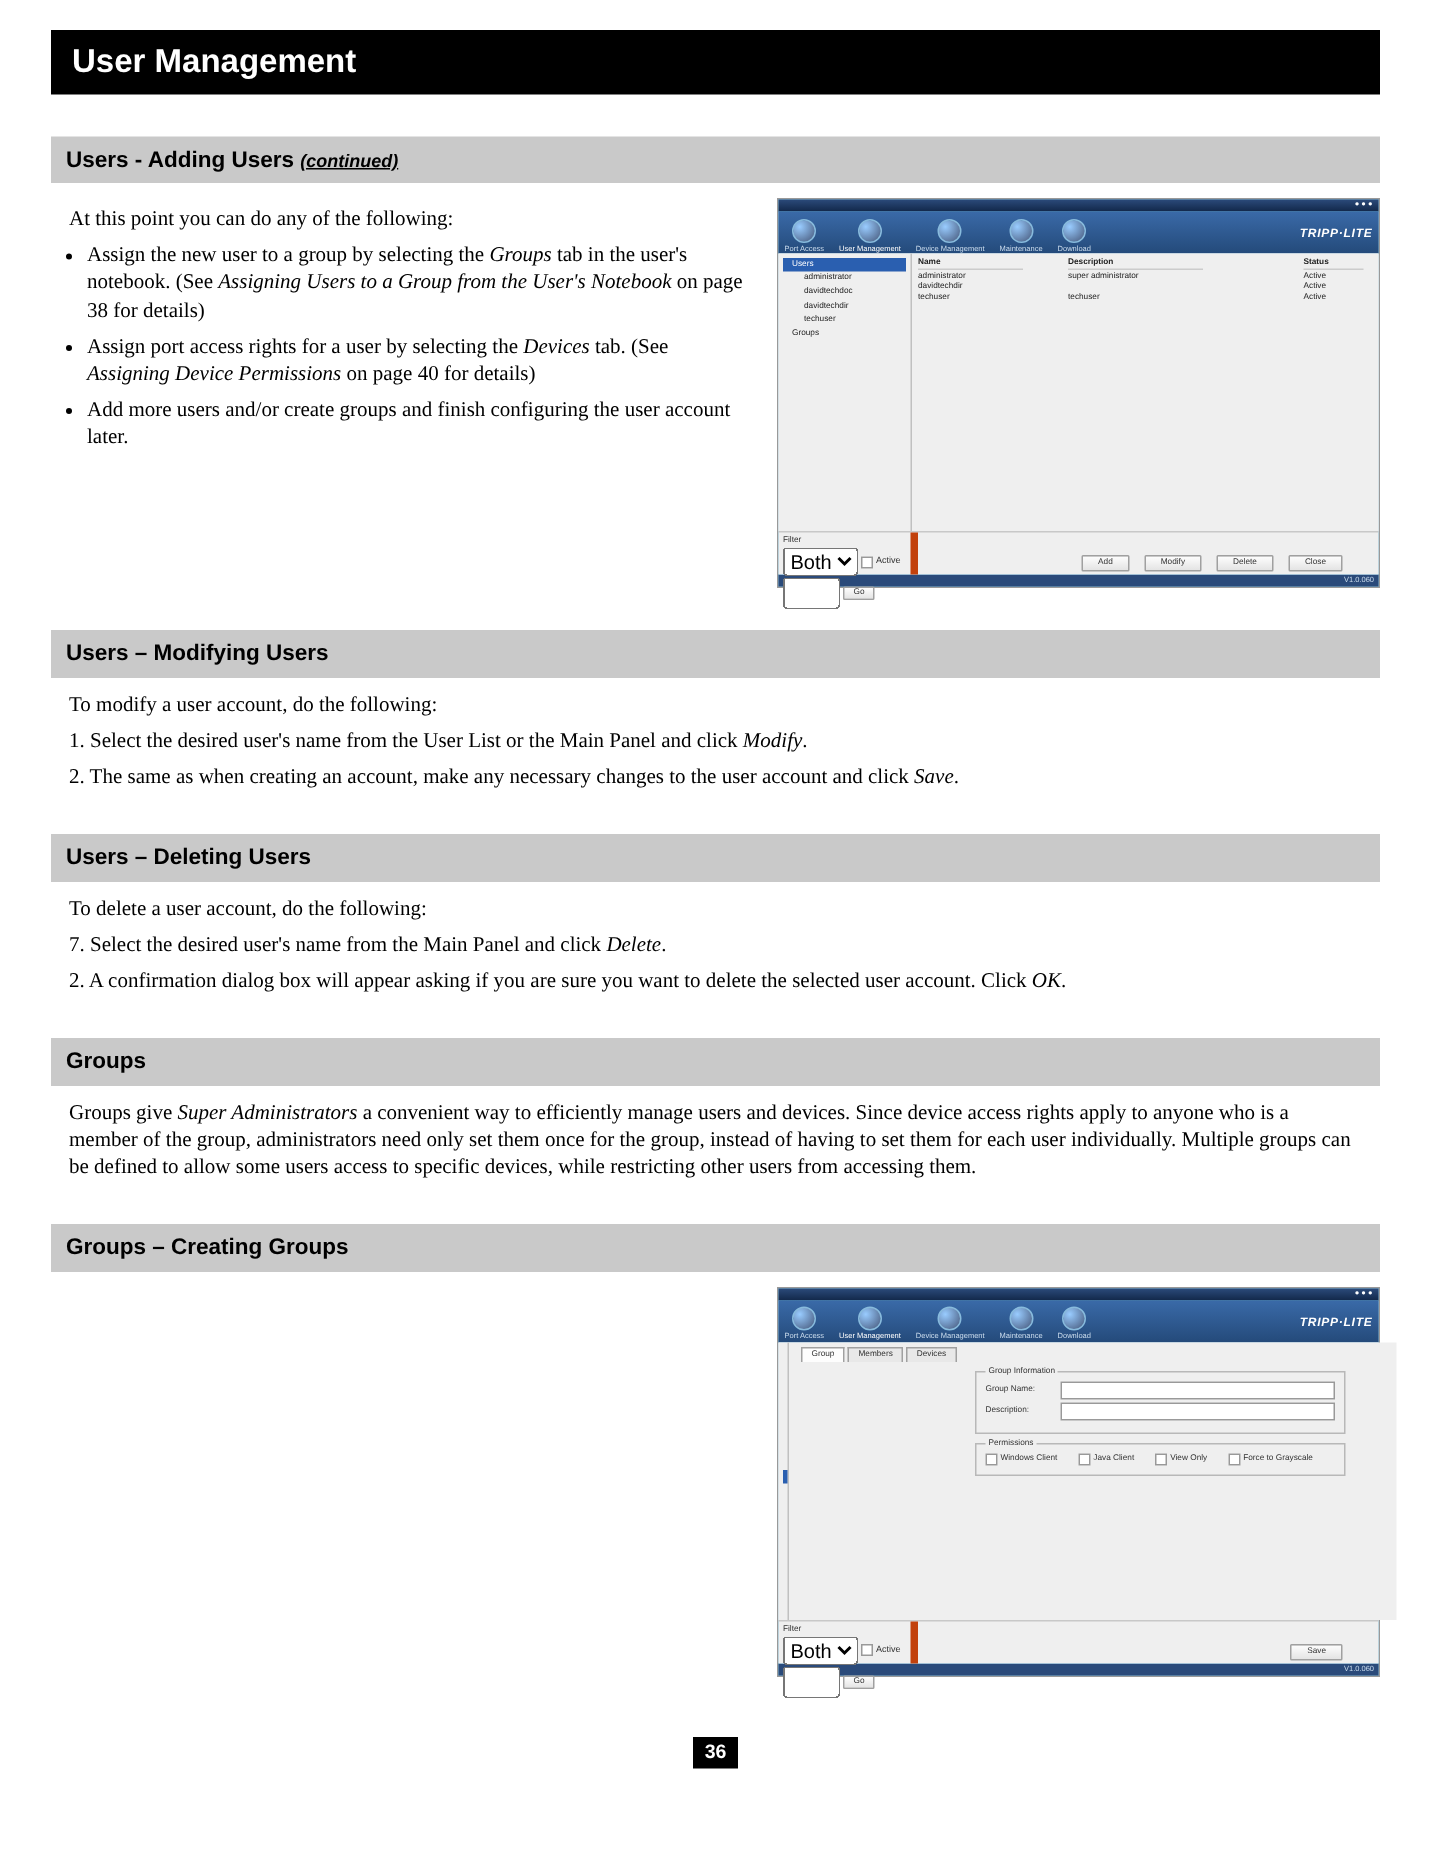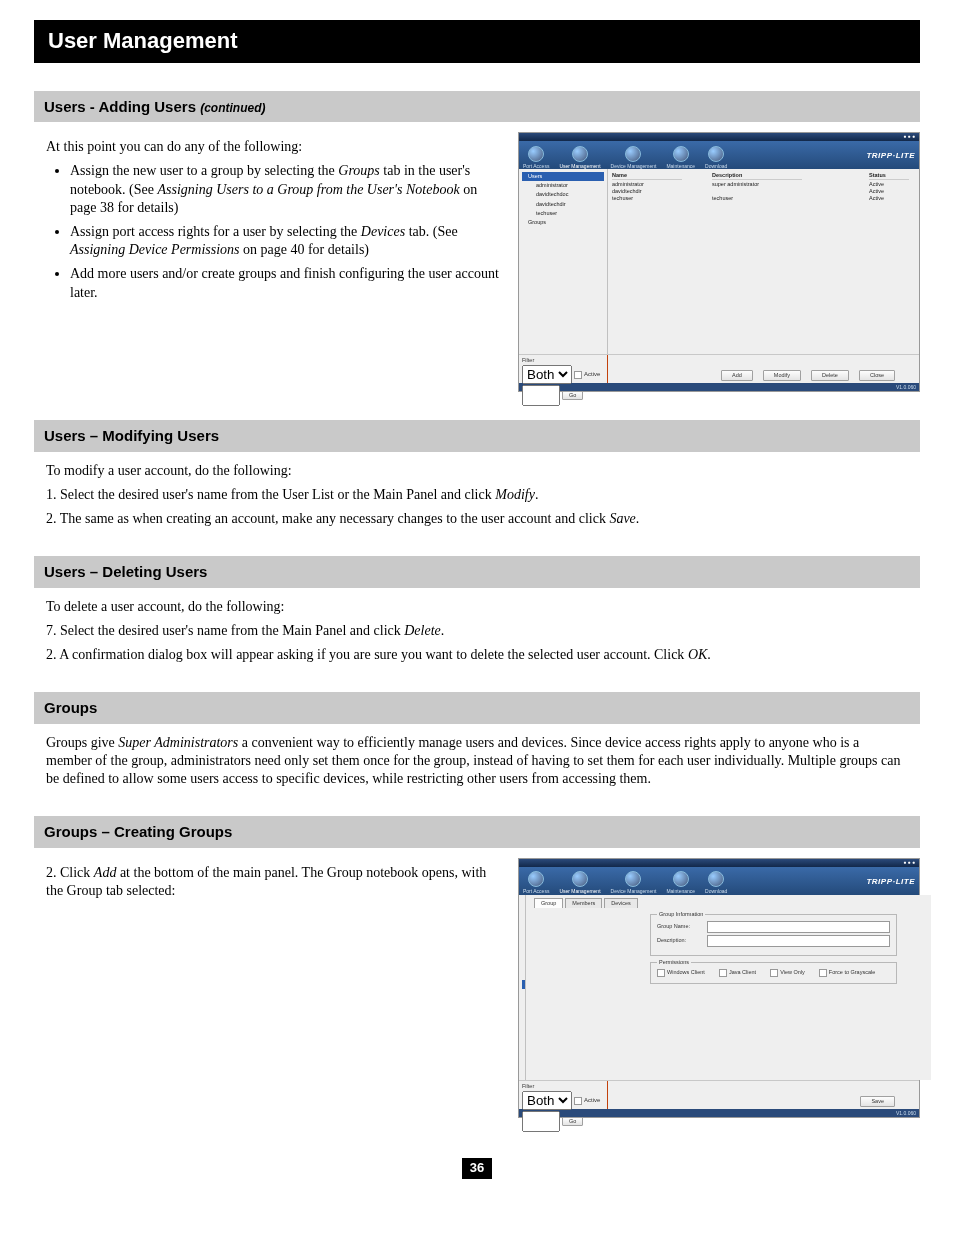--- a/index.html
+++ b/index.html
@@ -27,23 +27,24 @@
     font-family: Arial, Helvetica, sans-serif;
     font-weight: bold;
     font-size: 15px;
     padding: 6px 10px;
     margin: 28px 0 10px 0;
   }
   .section-bar .cont {
     font-style: italic;
     font-weight: bold;
     font-size: 12px;
+    text-decoration: underline;
   }
   p { margin: 6px 12px; }
-  ul.bullets { margin: 4px 0 8px 36px; padding: 0; }
+  ul.bullets { margin: 4px 0 8px 24px; padding: 0; }
   ul.bullets li { margin: 6px 0; }
   .italic { font-style: italic; }
   .two-col {
     display: flex;
     gap: 16px;
     align-items: flex-start;
   }
   .two-col .textcol { flex: 1 1 auto; }
 
   .screenshot {
@@ -151,21 +152,21 @@
   }
   .ss-bottombar {
     display: flex;
     background: #efefef;
     border-top: 1px solid #c8c8c8;
     height: 28px;
     position: relative;
   }
   .ss-bottombar .ss-sidebar-b {
     width: 82px;
-    border-right: 1px solid #c2410c;
+    border-right: 5px solid #c2410c;
     padding: 2px 3px;
   }
   .ss-bottombar .ss-main-b { flex:1; position:relative; }
 
   
   .ss-tabs { display:flex; gap:2px; font-size:5.5px; margin-bottom:4px; margin-left:4px;}
   .ss-tab { padding:1px 6px; border:1px solid #a0a0a0; background:#e8e8e8; border-bottom:none;}
   .ss-tab.active { background:#fdfdfd; }
   .ss-fieldset {
     border:1px solid #b8b8b8;
@@ -330,23 +331,20 @@
 
 <div class="section-bar">Groups</div>
 <p>
   <span>Groups give </span><span class="italic">Super Administrators</span><span> a convenient way to efficiently manage users and devices. Since device access rights apply to anyone who is a member of the group, administrators need only set them once for the group, instead of having to set them for each user individually. Multiple groups can be defined to allow some users access to specific devices, while restricting other users from accessing them.</span>
 </p>
 
 <div class="section-bar">Groups – Creating Groups</div>
 
 <div class="two-col">
   <div class="textcol">
-    <p>
-      <span>2. Click </span><span class="italic">Add</span><span> at the bottom of the main panel. The Group notebook opens, with the Group tab selected:</span>
-    </p>
   </div>
 
   <div class="screenshot">
     <div class="ss-topbar">● ● ●</div>
     <div class="ss-toolbar">
       <div class="ss-tool">
           <div class="ico"></div>
           <span>Port Access</span>
         </div>
       <div class="ss-tool active">

